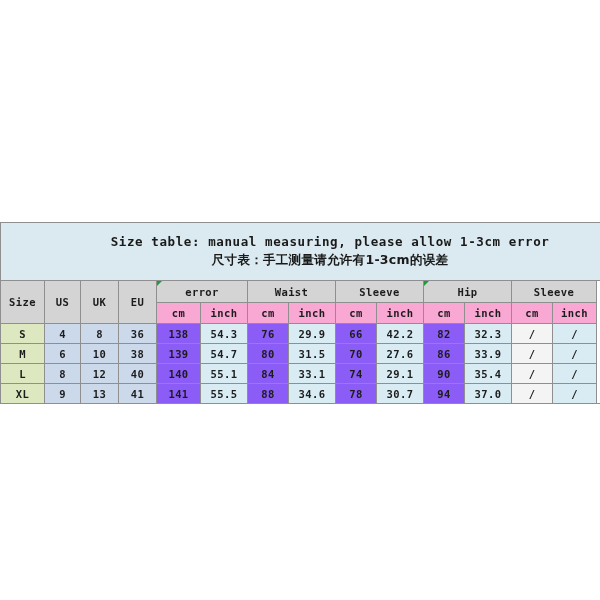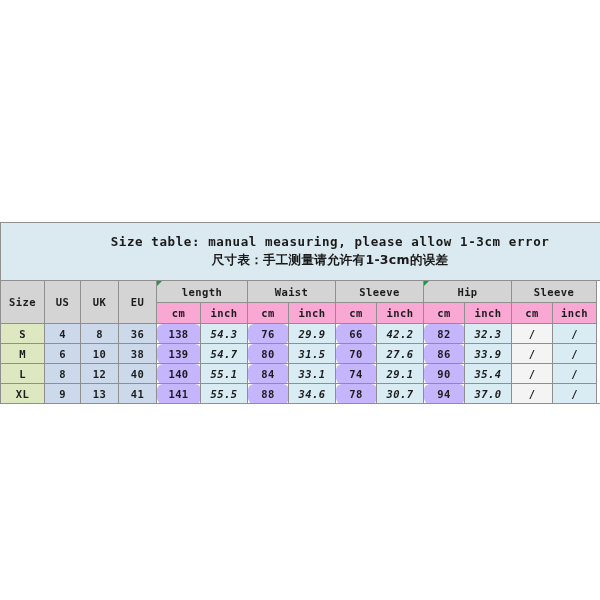--- a/index.html
+++ b/index.html
@@ -96,26 +96,24 @@
 
   
   .row-size {
     background: #dde7c0;
     height: 19px;
   }
   .row-usukeu {
     background: #ccd9ea;
   }
   .cell-cm {
-    background: #c4b5fd;
-    border-radius: 6px;
+    background: #8b5cf6;
   }
   .cell-inch {
     background: #d9ecf4;
-    font-style: italic;
   }
   .cell-slash-cm {
     background: #f4f4f4;
   }
   .cell-slash-inch {
     background: #d9ecf4;
   }
 
   
   .img-cell {
@@ -243,21 +241,21 @@
       </tr>
 
       <tr>
         <td class="hdr" rowspan="2">Size</td>
         <td class="hdr" rowspan="2">US</td>
         <td class="hdr" rowspan="2">UK</td>
         <td class="hdr" rowspan="2">EU</td>
 
         <td class="hdr corner-mark" colspan="2">
           <span class="tri"></span>
-          <span>length</span>
+          <span>error</span>
         </td>
         <td class="hdr" colspan="2">
           <span>Waist</span>
         </td>
         <td class="hdr" colspan="2">
           <span>Sleeve</span>
         </td>
         <td class="hdr corner-mark" colspan="2">
           <span class="tri"></span>
           <span>Hip</span>

